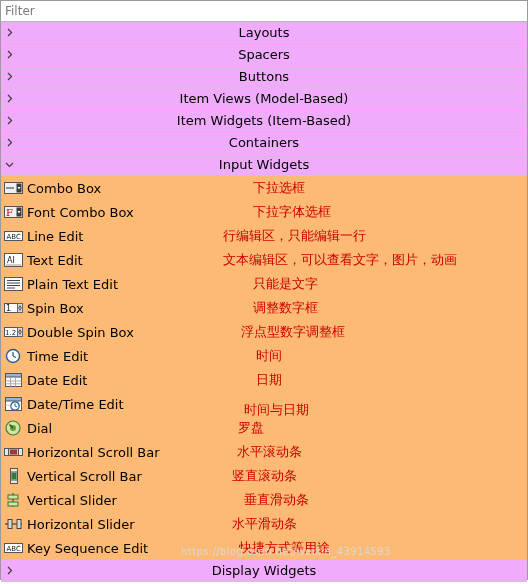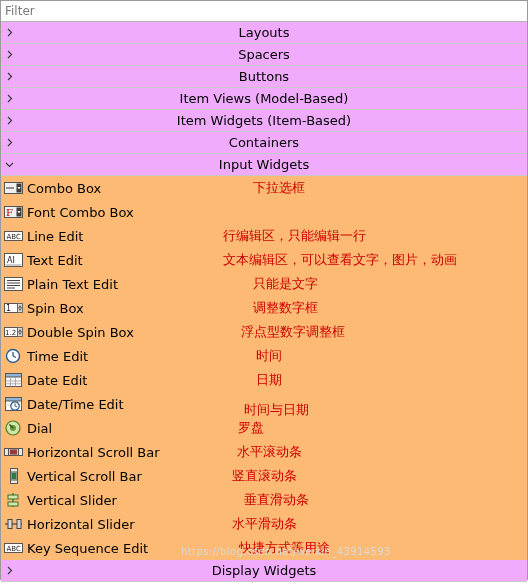--- a/index.html
+++ b/index.html
@@ -194,20 +194,21 @@
         <div class="item-row">
           <span class="icon">
             <svg width="20" height="16" viewBox="0 0 20 16">
               <rect x="0.5" y="2.5" width="18" height="11" fill="#f0f0f0" stroke="#555"></rect>
               <rect x="12.5" y="3.5" width="5" height="9" fill="#3c3c3c"></rect>
               <polygon points="13.5,7 16.5,7 15,9.5" fill="#ffffff"></polygon>
               <text x="2" y="12" font-family="DejaVu Serif, serif" font-size="10" fill="#b00">F</text>
             </svg>
           </span>
           <span class="label">Font Combo Box</span>
+          <span class="annot" style="left: 252px;">下拉字体选框</span>
         </div>
         <div class="item-row">
           <span class="icon">
             <svg width="20" height="16" viewBox="0 0 20 16">
               <rect x="0.5" y="3.5" width="18" height="9" fill="#ffffff" stroke="#555"></rect>
               <text x="2.5" y="11" font-family="DejaVu Sans, sans-serif" font-size="7" fill="#222">ABC</text>
             </svg>
           </span>
           <span class="label">Line Edit</span>
           <span class="annot" style="left: 222px;">行编辑区，只能编辑一行</span>

